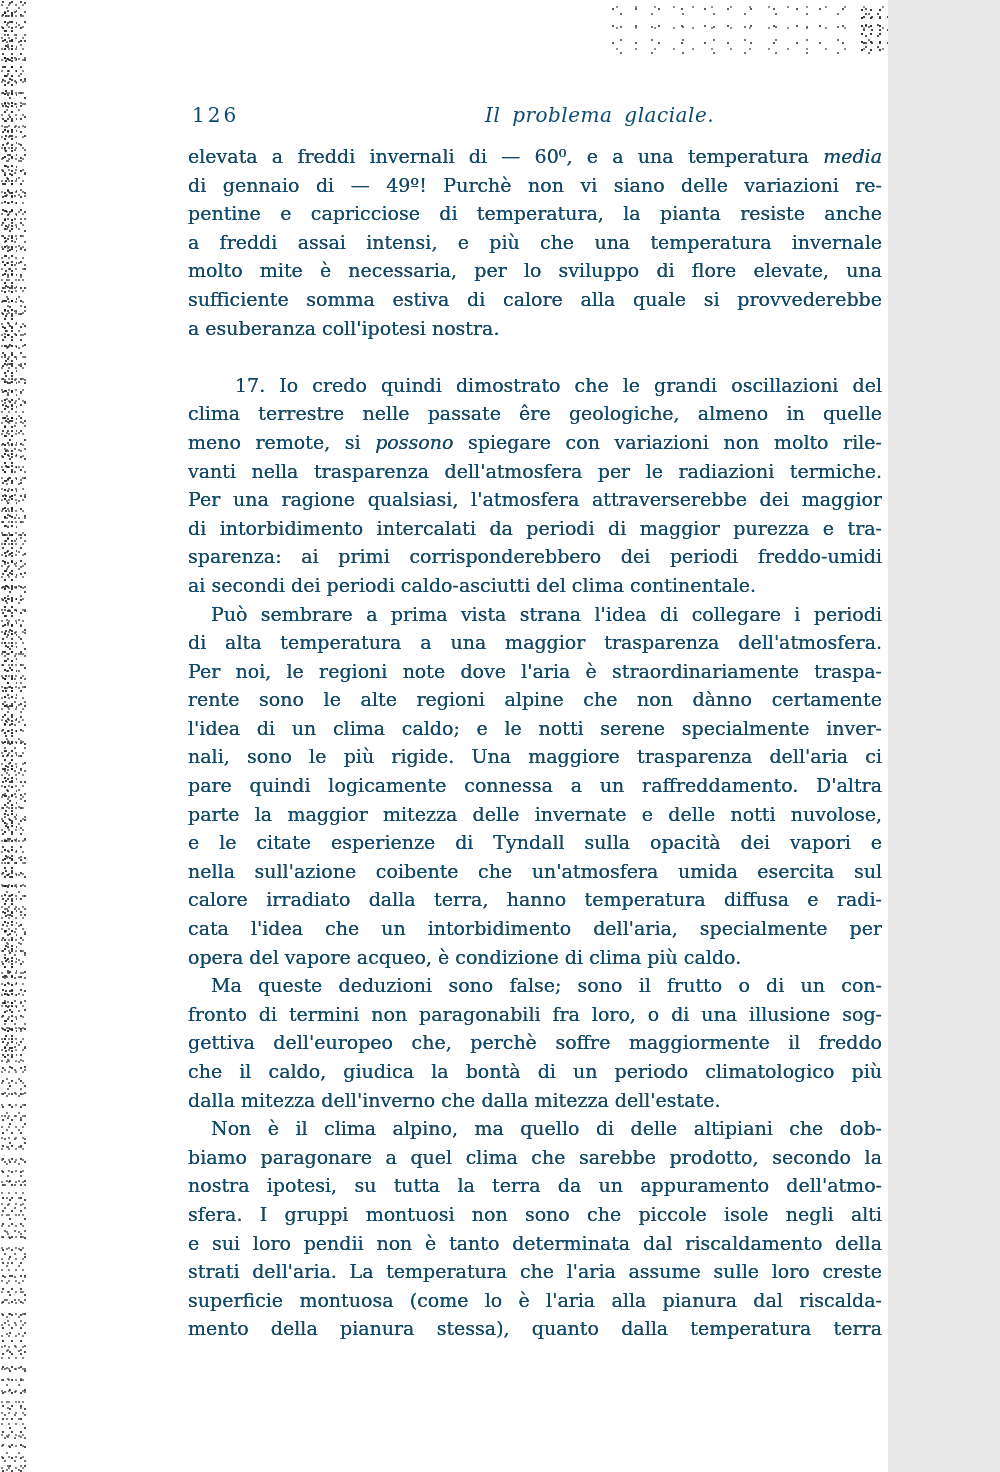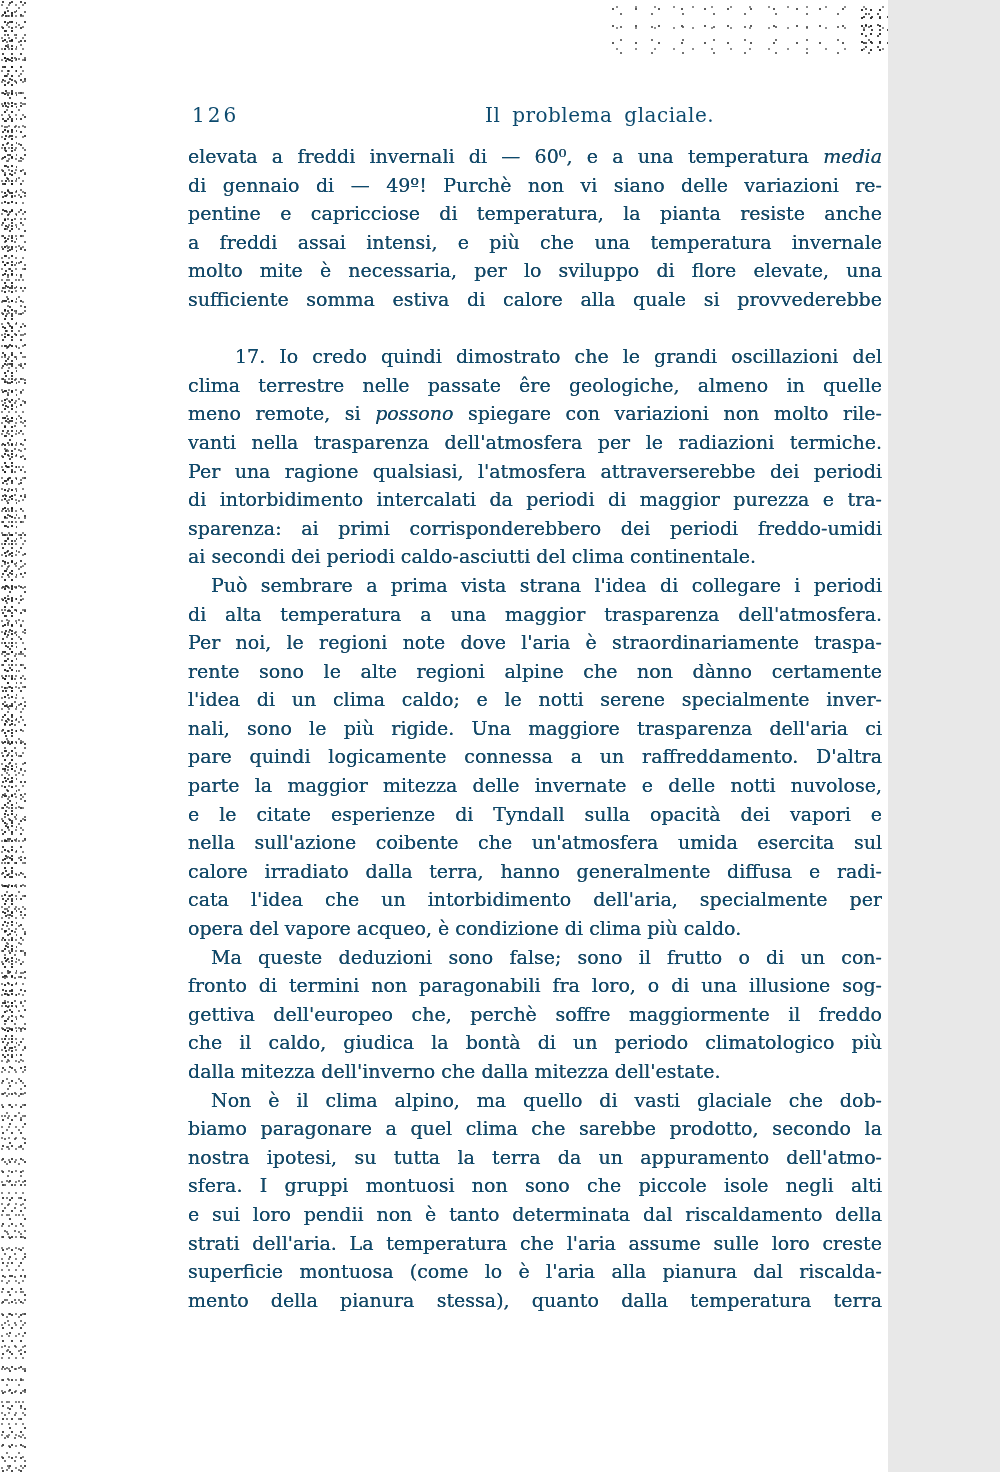--- a/index.html
+++ b/index.html
@@ -7,21 +7,21 @@
     position:relative;
     width:888px;height:1472px;
     background:#ffffff;
     font-family:"DejaVu Serif", serif;
     color:#0c4a6e;
     overflow:hidden;
   }
   
   .header{position:absolute;left:188px;top:103px;width:694px;height:28px;font-size:20px;}
   .pagenum{position:absolute;left:4px;top:0;letter-spacing:3px;}
-  .runtitle{position:absolute;left:297px;top:0;word-spacing:5px;letter-spacing:0.5px;}
+  .runtitle{position:absolute;left:297px;top:0;font-style:italic;word-spacing:5px;letter-spacing:0.5px;}
   
   .body-text{
     position:absolute;left:188px;top:142px;width:694px;
     font-size:19px;line-height:28.6px;
     text-shadow:0 0 0.45px rgba(0,0,0,0.75);
   }
   .line{display:block;height:28.6px;overflow:hidden;text-align:justify;}
   .line.just::after{content:"";display:inline-block;width:100%;height:0;vertical-align:top;}
   .ind-wide{text-indent:47px;}
   .ind-normal{text-indent:23px;}
@@ -84,55 +84,56 @@
   </div>
 
   <div class="body-text">
       <div class="para">
         <div class="line just"><span>elevata a freddi invernali di — 60⁰, e a una temperatura </span><span class="it">media</span></div>
         <div class="line just"><span>di gennaio di — 49º! Purchè non vi siano delle variazioni re-</span></div>
         <div class="line just"><span>pentine e capricciose di temperatura, la pianta resiste anche</span></div>
         <div class="line just"><span>a freddi assai intensi, e più che una temperatura invernale</span></div>
         <div class="line just"><span>molto mite è necessaria, per lo sviluppo di flore elevate, una</span></div>
         <div class="line just"><span>sufficiente somma estiva di calore alla quale si provvederebbe</span></div>
+        <div class="line"><span>a esuberanza coll'ipotesi nostra.</span></div>
       </div>
       <div class="para space-before">
         <div class="line just ind-wide"><span>17. Io credo quindi dimostrato che le grandi oscillazioni del</span></div>
         <div class="line just"><span>clima terrestre nelle passate êre geologiche, almeno in quelle</span></div>
         <div class="line just"><span>meno remote, si </span><span class="it">possono</span><span> spiegare con variazioni non molto rile-</span></div>
         <div class="line just"><span>vanti nella trasparenza dell'atmosfera per le radiazioni termiche.</span></div>
-        <div class="line just"><span>Per una ragione qualsiasi, l'atmosfera attraverserebbe dei periodi</span></div>
+        <div class="line just"><span>Per una ragione qualsiasi, l'atmosfera attraverserebbe dei maggior</span></div>
         <div class="line just"><span>di intorbidimento intercalati da periodi di maggior purezza e tra-</span></div>
         <div class="line just"><span>sparenza: ai primi corrisponderebbero dei periodi freddo-umidi</span></div>
         <div class="line"><span>ai secondi dei periodi caldo-asciutti del clima continentale.</span></div>
       </div>
       <div class="para">
         <div class="line just ind-normal"><span>Può sembrare a prima vista strana l'idea di collegare i periodi</span></div>
         <div class="line just"><span>di alta temperatura a una maggior trasparenza dell'atmosfera.</span></div>
         <div class="line just"><span>Per noi, le regioni note dove l'aria è straordinariamente traspa-</span></div>
         <div class="line just"><span>rente sono le alte regioni alpine che non dànno certamente</span></div>
         <div class="line just"><span>l'idea di un clima caldo; e le notti serene specialmente inver-</span></div>
         <div class="line just"><span>nali, sono le più rigide. Una maggiore trasparenza dell'aria ci</span></div>
         <div class="line just"><span>pare quindi logicamente connessa a un raffreddamento. D'altra</span></div>
         <div class="line just"><span>parte la maggior mitezza delle invernate e delle notti nuvolose,</span></div>
         <div class="line just"><span>e le citate esperienze di Tyndall sulla opacità dei vapori e</span></div>
         <div class="line just"><span>nella sull'azione coibente che un'atmosfera umida esercita sul</span></div>
-        <div class="line just"><span>calore irradiato dalla terra, hanno generalmente diffusa e radi-</span></div>
+        <div class="line just"><span>calore irradiato dalla terra, hanno temperatura diffusa e radi-</span></div>
         <div class="line just"><span>cata l'idea che un intorbidimento dell'aria, specialmente per</span></div>
         <div class="line"><span>opera del vapore acqueo, è condizione di clima più caldo.</span></div>
       </div>
       <div class="para">
         <div class="line just ind-normal"><span>Ma queste deduzioni sono false; sono il frutto o di un con-</span></div>
         <div class="line just"><span>fronto di termini non paragonabili fra loro, o di una illusione sog-</span></div>
         <div class="line just"><span>gettiva dell'europeo che, perchè soffre maggiormente il freddo</span></div>
         <div class="line just"><span>che il caldo, giudica la bontà di un periodo climatologico più</span></div>
         <div class="line"><span>dalla mitezza dell'inverno che dalla mitezza dell'estate.</span></div>
       </div>
       <div class="para">
-        <div class="line just ind-normal"><span>Non è il clima alpino, ma quello di vasti glaciale che dob-</span></div>
+        <div class="line just ind-normal"><span>Non è il clima alpino, ma quello di delle altipiani che dob-</span></div>
         <div class="line just"><span>biamo paragonare a quel clima che sarebbe prodotto, secondo la</span></div>
         <div class="line just"><span>nostra ipotesi, su tutta la terra da un appuramento dell'atmo-</span></div>
         <div class="line just"><span>sfera. I gruppi montuosi non sono che piccole isole negli alti</span></div>
         <div class="line just"><span>e sui loro pendii non è tanto determinata dal riscaldamento della</span></div>
         <div class="line just"><span>strati dell'aria. La temperatura che l'aria assume sulle loro creste</span></div>
         <div class="line just"><span>superficie montuosa (come lo è l'aria alla pianura dal riscalda-</span></div>
         <div class="line just"><span>mento della pianura stessa), quanto dalla temperatura terra</span></div>
       </div>
     </div>
 

